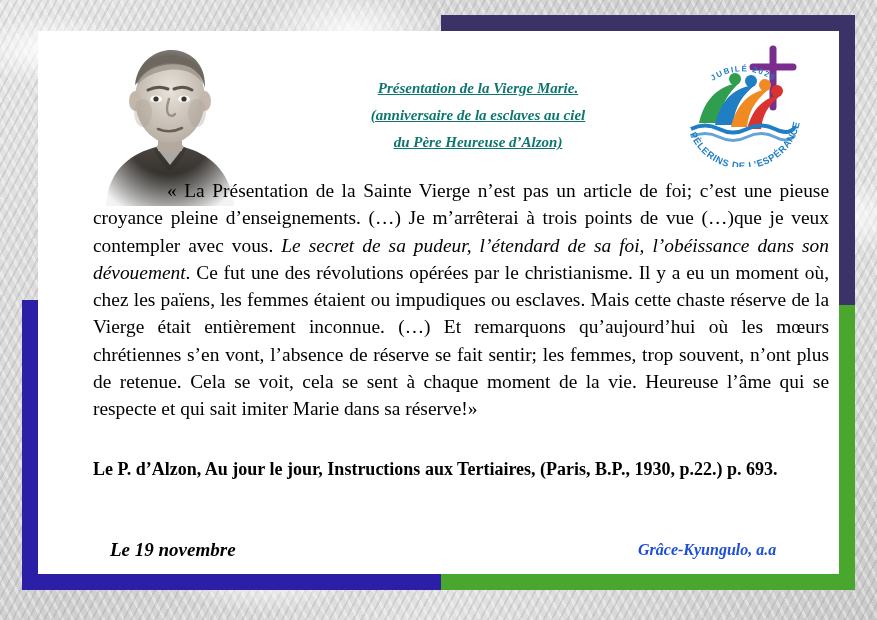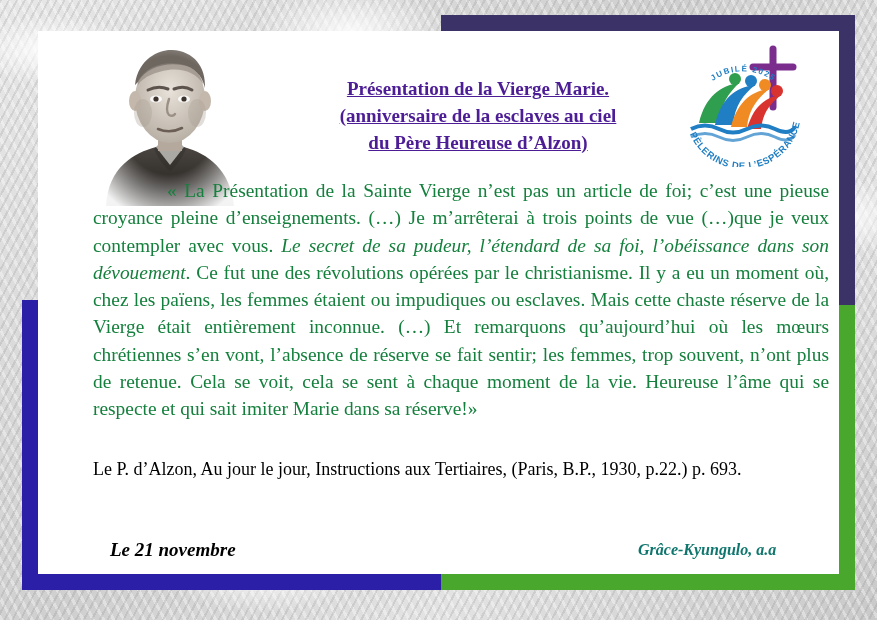--- a/index.html
+++ b/index.html
@@ -98,71 +98,72 @@
   .title-block {
     position: absolute;
     left: 220px;
     top: 44px;
     width: 440px;
     text-align: center;
   }
   .title-line {
     font-family: "Liberation Serif", serif;
     font-weight: bold;
-    font-size: 19px;
-    color: #4c1d95;
+    font-size: 15px;
+    color: #0f766e;
     text-decoration: underline;
     line-height: 27px;
     white-space: nowrap;
+    font-style: italic;
   }
 
   
   .body-text {
     position: absolute;
     left: 55px;
     top: 146px;
     width: 736px;
     font-size: 19.4px;
     line-height: 27.3px;
-    color: #15803d;
+    color: #000000;
     text-align: justify;
     text-justify: inter-word;
   }
   .body-text .indent { display: inline-block; width: 74px; }
   .body-text i { font-style: italic; }
 
   .source {
     position: absolute;
     left: 55px;
     top: 426px;
     width: 740px;
     font-size: 18px;
     line-height: 25px;
-    font-weight: normal;
+    font-weight: bold;
     color: #000;
     text-align: left;
   }
 
   .footer-left {
     position: absolute;
     left: 72px;
     top: 508px;
     font-size: 19px;
     font-weight: bold;
     font-style: italic;
     color: #000;
   }
   .footer-right {
     position: absolute;
     left: 600px;
     top: 510px;
     font-size: 16px;
     font-weight: bold;
     font-style: italic;
-    color: #0f766e;
+    color: #1d4ed8;
     font-family: Liberation Serif, serif;
   }
 </style>
 </head>
 <body>
 
 <div class="page">
 
   <div class="bar bar-top-navy"></div>
   <div class="bar bar-right-navy"></div>
@@ -261,17 +262,17 @@
     <div class="title-block">
       <div class="title-line">Présentation de la Vierge Marie.</div>
       <div class="title-line">(anniversaire de la esclaves au ciel</div>
       <div class="title-line">du Père Heureuse d’Alzon)</div>
     </div>
 
     <div class="body-text"><span class="indent"></span><span>« La Présentation de la Sainte Vierge n’est pas un article de foi; c’est une pieuse croyance pleine d’enseignements. (…) Je m’arrêterai à trois points de vue (…)que je veux contempler avec vous. </span><i>Le secret de sa pudeur, l’étendard de sa foi, l’obéissance dans son dévouement</i><span>. Ce fut une des révolutions opérées  par le christianisme. Il y a eu un moment où, chez les païens, les femmes étaient ou impudiques ou esclaves. Mais cette chaste réserve de la Vierge était entièrement inconnue. (…) Et remarquons qu’aujourd’hui où les mœurs chrétiennes s’en vont, l’absence de réserve se fait sentir; les femmes, trop souvent, n’ont plus de retenue. Cela se voit, cela se sent à chaque moment de la vie. Heureuse l’âme qui se respecte et qui sait imiter Marie dans sa réserve!»</span></div>
 
     <div class="source">Le P. d’Alzon, Au jour le jour, Instructions aux Tertiaires, (Paris, B.P., 1930, p.22.) p. 693.</div>
 
-    <div class="footer-left">Le 21 novembre</div>
+    <div class="footer-left">Le 19 novembre</div>
     <div class="footer-right">Grâce-Kyungulo, a.a</div>
 
   </div>
 </div>
 
 </body></html>

